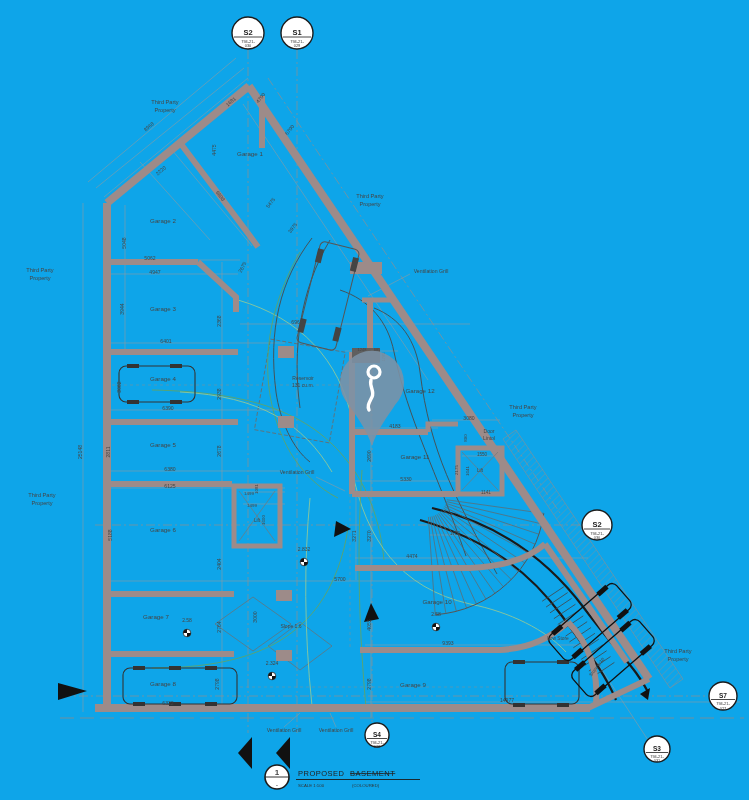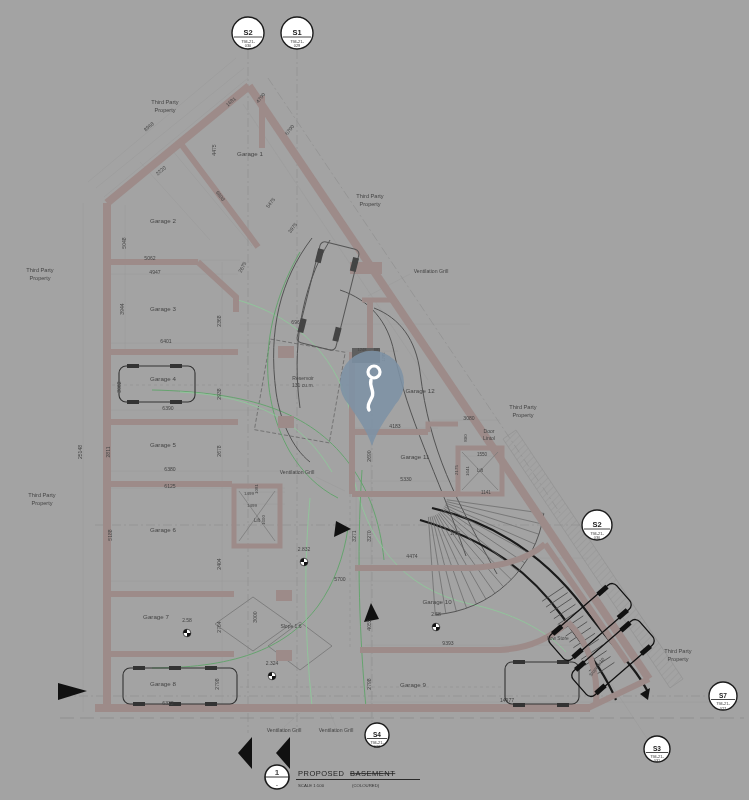--- a/index.html
+++ b/index.html
@@ -1,16 +1,16 @@
 <!DOCTYPE html>
 <html><head>
 <meta charset="utf-8">
 <style>
   html,body{margin:0;padding:0;background:#ffffff;}
-  .page{width:749px;height:800px;position:relative;background:#a3a3a3;overflow:hidden;}
+  .page{width:749px;height:800px;position:relative;background:#0ea5e9;overflow:hidden;}
   svg{font-family:"Liberation Sans",sans-serif;}
   svg text{fill:#454545;}
   .mkc{fill:#fff;stroke:#1b1b1b;stroke-width:1.4;}
   .mkl{stroke:#1b1b1b;stroke-width:0.8;}
   .mkt{font-size:7.5px;font-weight:bold;text-anchor:middle;fill:#1b1b1b;}
   .mkt2{font-size:6.5px;font-weight:bold;text-anchor:middle;fill:#1b1b1b;}
   .mkr{font-size:3.9px;text-anchor:middle;fill:#333;}
   .ttl{font-size:7.5px;letter-spacing:0.5px;fill:#222;}
   .ttl2{font-size:4.3px;fill:#333;}
 </style>

